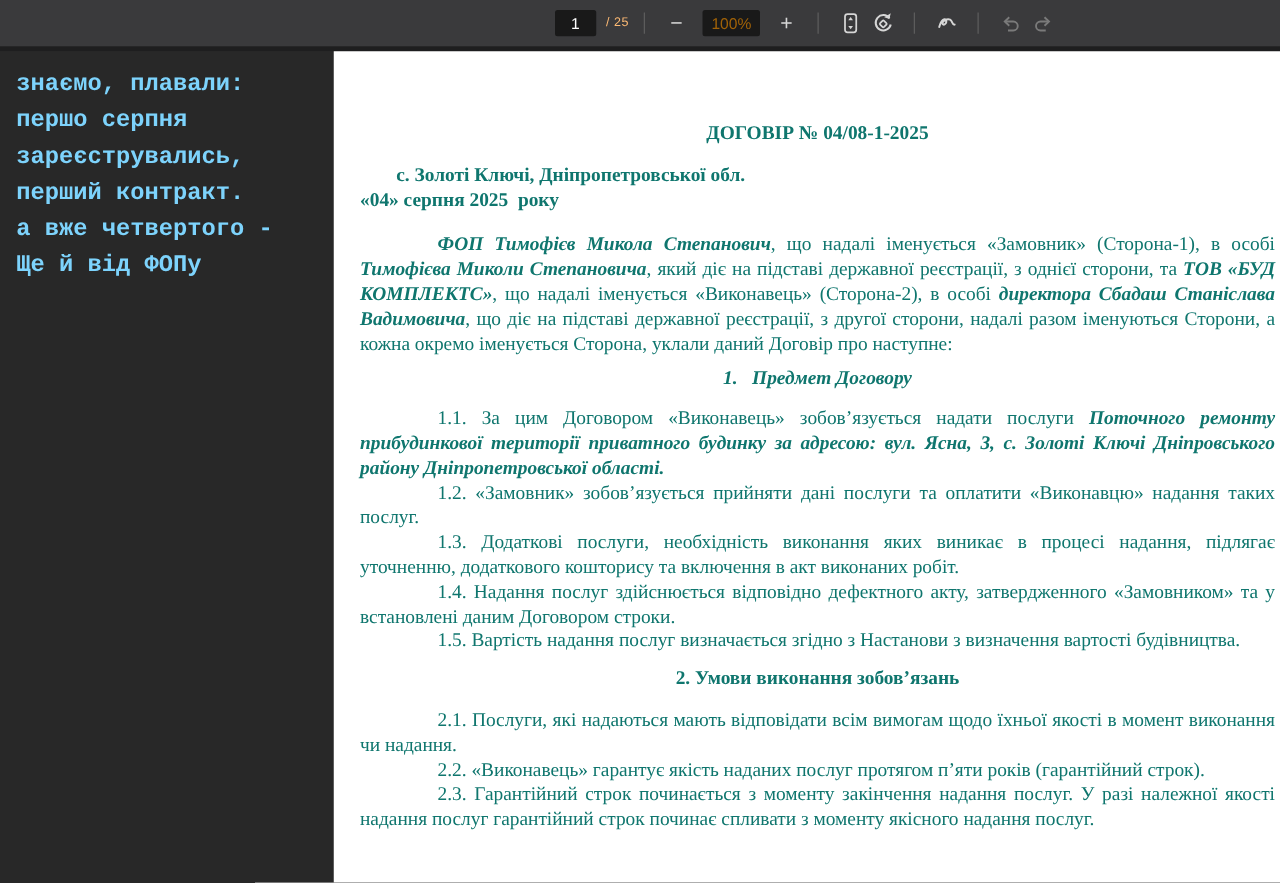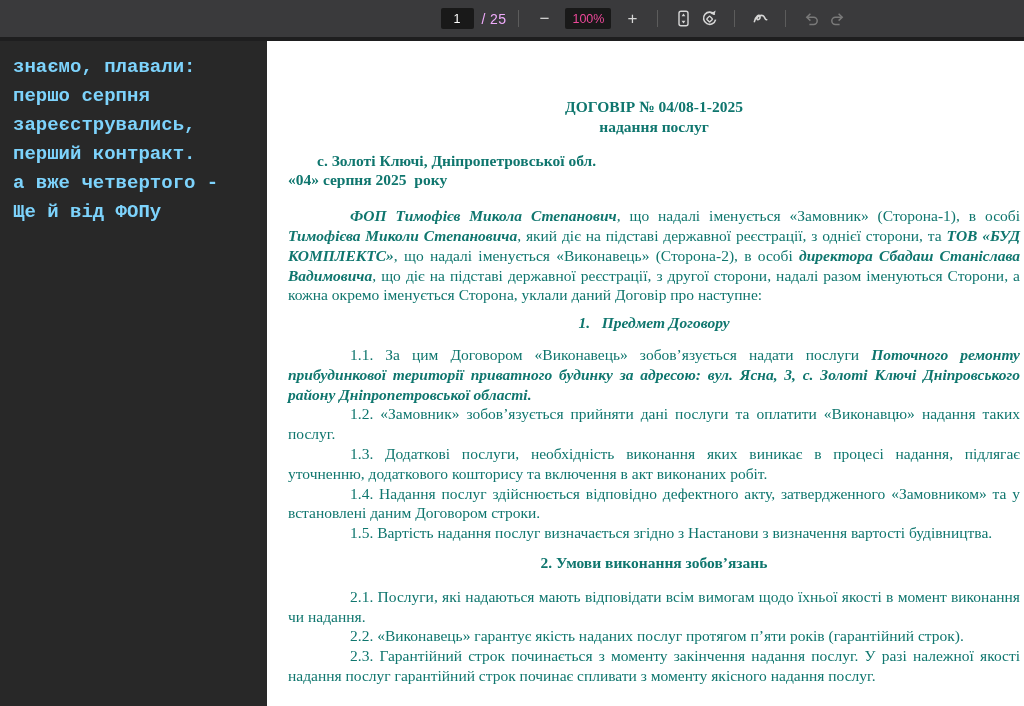--- a/index.html
+++ b/index.html
@@ -14,23 +14,23 @@
     position:absolute;left:267px;top:0;width:757px;height:37px;
     display:flex;align-items:center;justify-content:center;
   }
   .tb-group{display:flex;align-items:center;}
   .tb-sep{width:1px;height:17px;background:#5c5c5c;margin:0 12px;}
   .page-box{
     width:33px;height:21px;background:#191919;border:none;border-radius:2px;
     color:#ffffff;font-size:12.5px;text-align:center;outline:none;
     font-family:"Liberation Sans",sans-serif;padding:0;
   }
-  .page-total{margin-left:8px;font-size:14px;color:#f0abfc;letter-spacing:.4px;white-space:pre;}
+  .page-total{margin-left:8px;font-size:10px;color:#fdba74;letter-spacing:.4px;white-space:pre;}
   .zoom-box{
-    width:46px;height:21px;background:#191919;border-radius:2px;color:#ec4899;
+    width:46px;height:21px;background:#191919;border-radius:2px;color:#a16207;
     font-size:12.5px;display:flex;align-items:center;justify-content:center;margin:0 8px;
   }
   .tb-btn{
     background:none;border:none;padding:0;width:26px;height:26px;
     display:flex;align-items:center;justify-content:center;cursor:pointer;
     color:#d6d6d6;font-size:17px;line-height:1;font-family:"Liberation Sans",sans-serif;
   }
   .tb-btn svg{display:block;}
   .tb-btn.disabled{color:#7a7a7a;cursor:default;}
   .shadow-strip{height:4px;background:#1e1e1f;}
@@ -145,21 +145,20 @@
     <div class="annotation-line">першо серпня</div>
     <div class="annotation-line">зареєструвались,</div>
     <div class="annotation-line">перший контракт.</div>
     <div class="annotation-line">а вже четвертого -</div>
     <div class="annotation-line">Ще й від ФОПу</div>
   </div>
 
   <div class="page">
 
     <div class="doc-title">ДОГОВІР № 04/08-1-2025</div>
-    <div class="doc-title">надання послуг</div>
 
     <div class="place-row">
       <span class="place">с. Золоті Ключі, Дніпропетровської обл.</span>
       <span class="date">«04» серпня 2025  року</span>
     </div>
 
     <p class="para intro"><span class="bi">ФОП Тимофієв Микола Степанович</span><span>, що надалі іменується «Замовник» (Сторона-1), в особі </span><span class="bi">Тимофієва Миколи Степановича</span><span>, який діє на підставі державної реєстрації, з однієї сторони, та </span><span class="bi">ТОВ «БУД КОМПЛЕКТС»</span><span>, що надалі іменується «Виконавець» (Сторона-2), в особі </span><span class="bi">директора Сбадаш Станіслава Вадимовича</span><span>, що діє на підставі державної реєстрації, з другої сторони, надалі разом іменуються Сторони, а кожна окремо іменується Сторона, уклали даний Договір про наступне:</span></p>
 
     <div class="sec-heading s1">1.   Предмет Договору</div>
 

